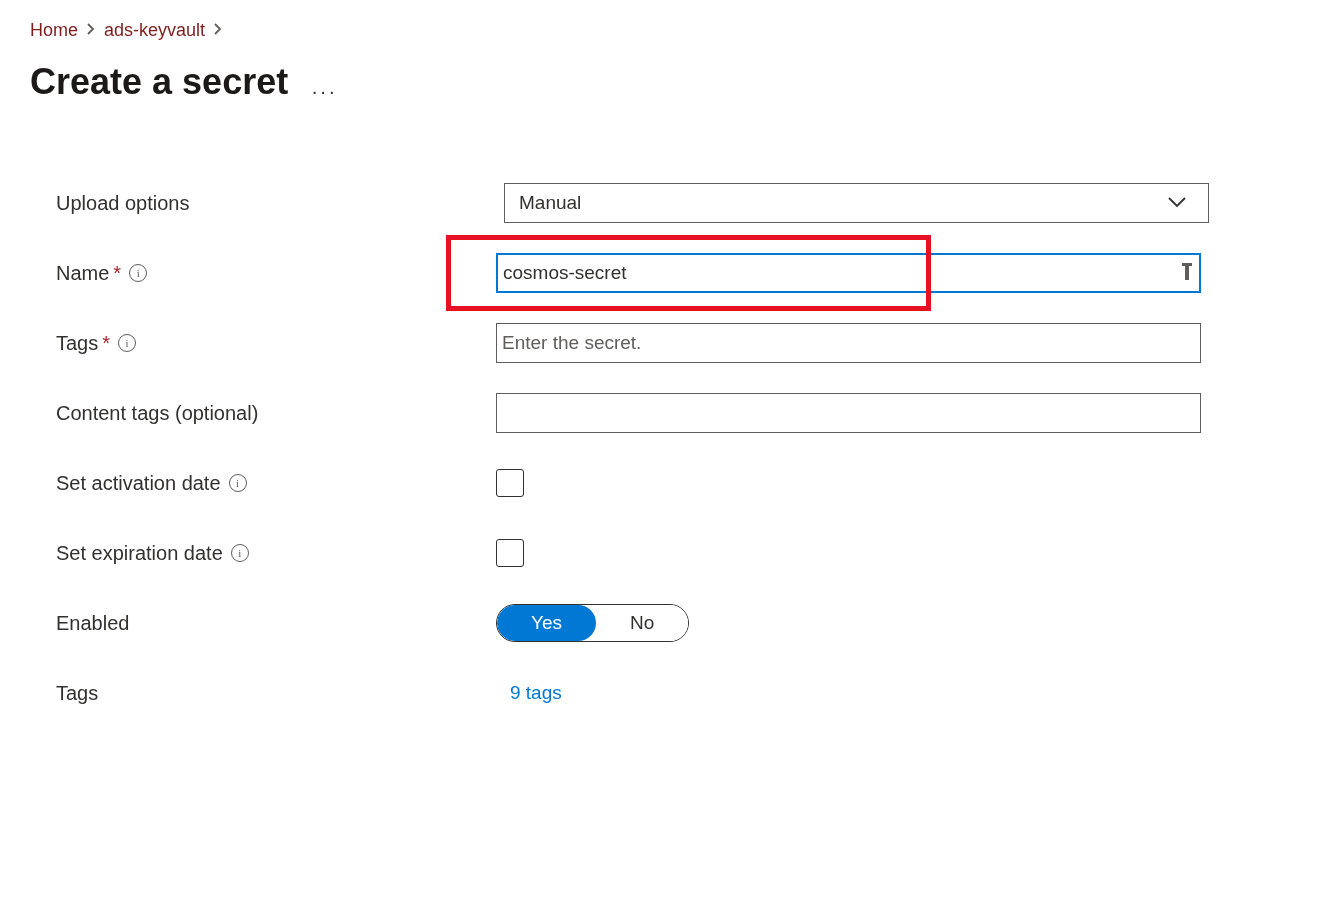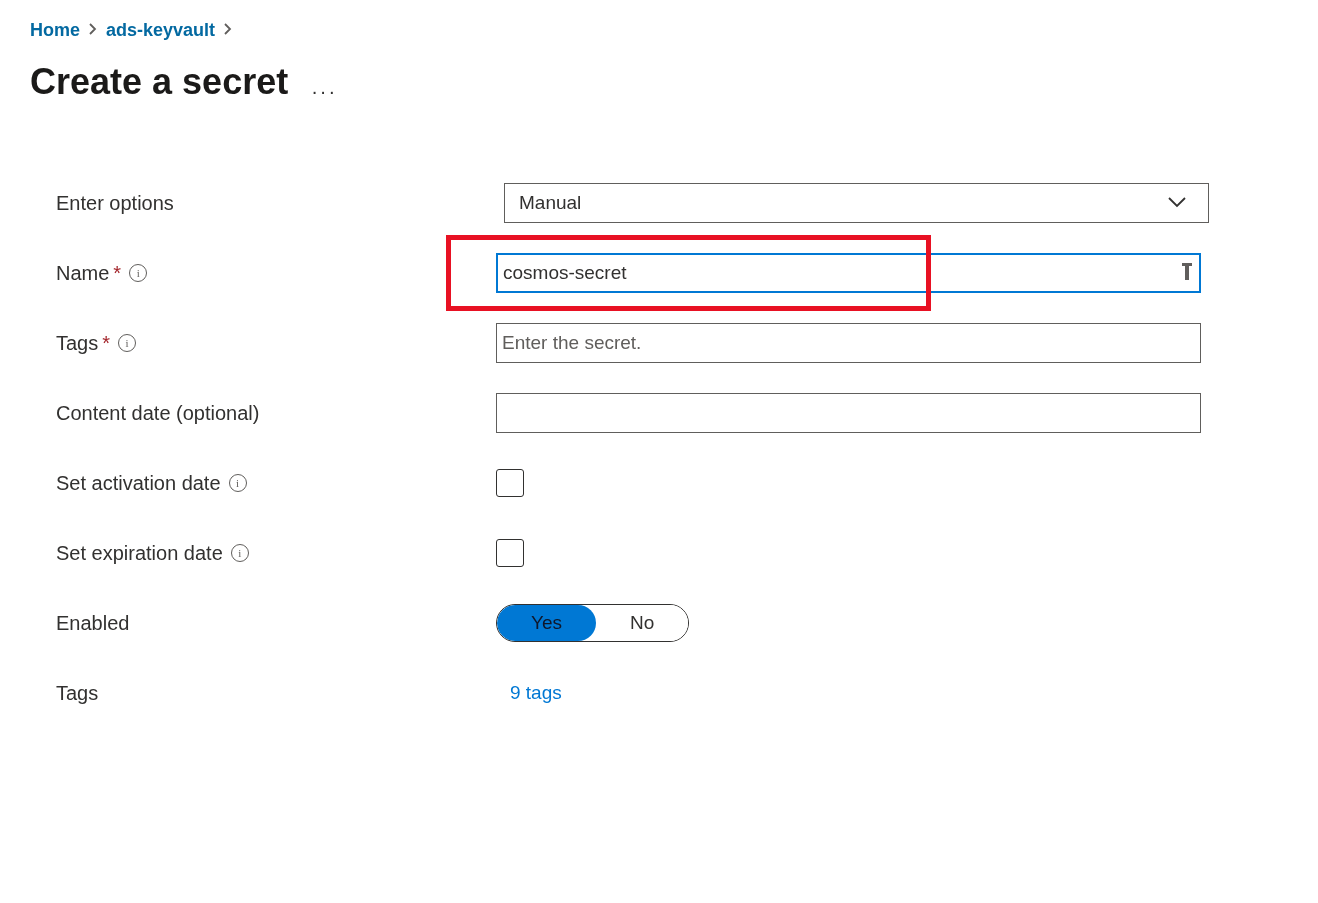--- a/index.html
+++ b/index.html
@@ -14,23 +14,22 @@
       color: #323130;
     }
     .breadcrumb {
       display: flex;
       align-items: center;
       gap: 8px;
       font-size: 18px;
       margin-bottom: 20px;
     }
     .breadcrumb a {
-      color: #0369a1;
+      color: #7f1d1d;
       text-decoration: none;
-      font-weight: bold;
     }
     .breadcrumb .chevron {
       color: #605e5c;
       font-size: 16px;
     }
     .page-header {
       display: flex;
       align-items: flex-end;
       gap: 23px;
       margin-bottom: 80px;
@@ -151,21 +150,21 @@
       padding: 6px 34px;
       font-size: 19px;
       cursor: pointer;
       display: flex;
       align-items: center;
       background: #fff;
       color: #323130;
     }
     .toggle-option.active {
       background: #0078d4;
-      color: #0f172a;
+      color: #ffffff;
       border-radius: 20px;
     }
     .tags-link {
       color: #0078d4;
       font-size: 19px;
       text-decoration: none;
       cursor: pointer;
       padding-left: 14px;
     }
     .keyboard-indicator {
@@ -207,21 +206,21 @@
 
 <div class="page-header">
   <h1 class="page-title">Create a secret</h1>
   <span class="more-icon">···</span>
 </div>
 
 <div class="form-container">
 
   <div class="form-row">
     <div class="form-label">
-      <span>Enter options</span>
+      <span>Upload options</span>
     </div>
     <div class="form-control-wrapper">
       <div class="select-control">
         <span>Manual</span>
       </div>
       <span class="chevron-down">
         <svg width="20" height="12" viewBox="0 0 20 12">
             <path d="M2 2 L10 10 L18 2" stroke="#323130" stroke-width="1.8" fill="none"></path>
           </svg>
       </span>
@@ -247,21 +246,21 @@
       <span class="required-star">*</span>
       <span class="info-icon">i</span>
     </div>
     <div class="form-control-wrapper">
       <input type="text" class="text-input" placeholder="Enter the secret." style="">
     </div>
   </div>
 
   <div class="form-row">
     <div class="form-label">
-      <span>Content date (optional)</span>
+      <span>Content tags (optional)</span>
     </div>
     <div class="form-control-wrapper">
       <input type="text" class="text-input" style="">
     </div>
   </div>
 
   <div class="form-row">
     <div class="form-label">
       <span>Set activation date</span>
       <span class="info-icon">i</span>

